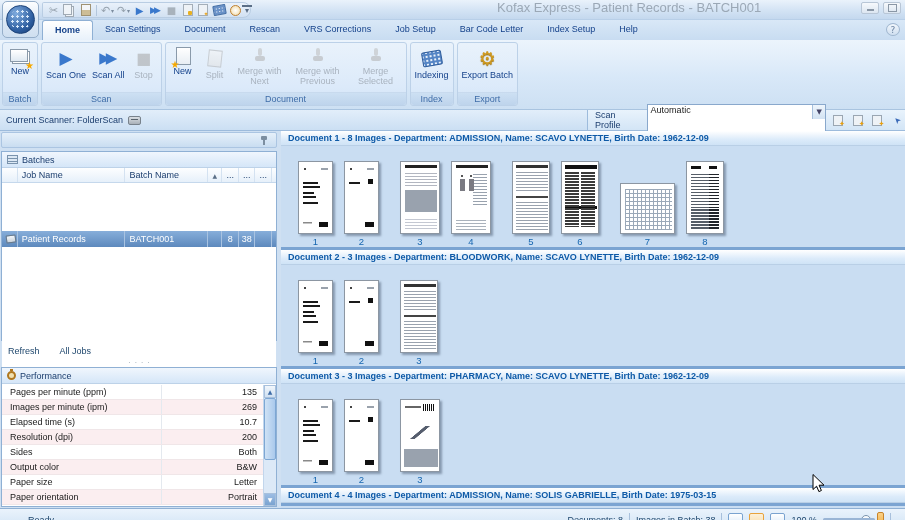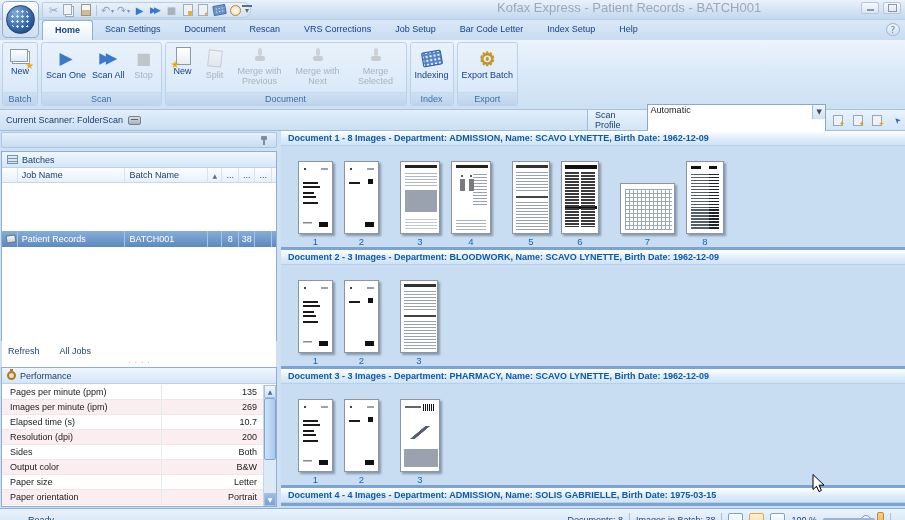--- a/index.html
+++ b/index.html
@@ -355,25 +355,25 @@
           <div class="rib-btn">
             <span class="rib-icon ri-new-doc"></span>
             <span class="rib-label">New</span>
           </div>
           <div class="rib-btn disabled">
             <span class="rib-icon ri-split"></span>
             <span class="rib-label">Split</span>
           </div>
           <div class="rib-btn disabled">
             <span class="rib-icon ri-merge"></span>
-            <span class="rib-label">Merge with Previous</span>
+            <span class="rib-label">Merge with Next</span>
           </div>
           <div class="rib-btn disabled">
             <span class="rib-icon ri-merge"></span>
-            <span class="rib-label">Merge with Next</span>
+            <span class="rib-label">Merge with Previous</span>
           </div>
           <div class="rib-btn disabled">
             <span class="rib-icon ri-merge"></span>
             <span class="rib-label">Merge Selected</span>
           </div>
         </div>
         <div class="rib-group-label">Document</div>
       </div><div class="rib-group">
         <div class="rib-buttons">
           <div class="rib-btn">

